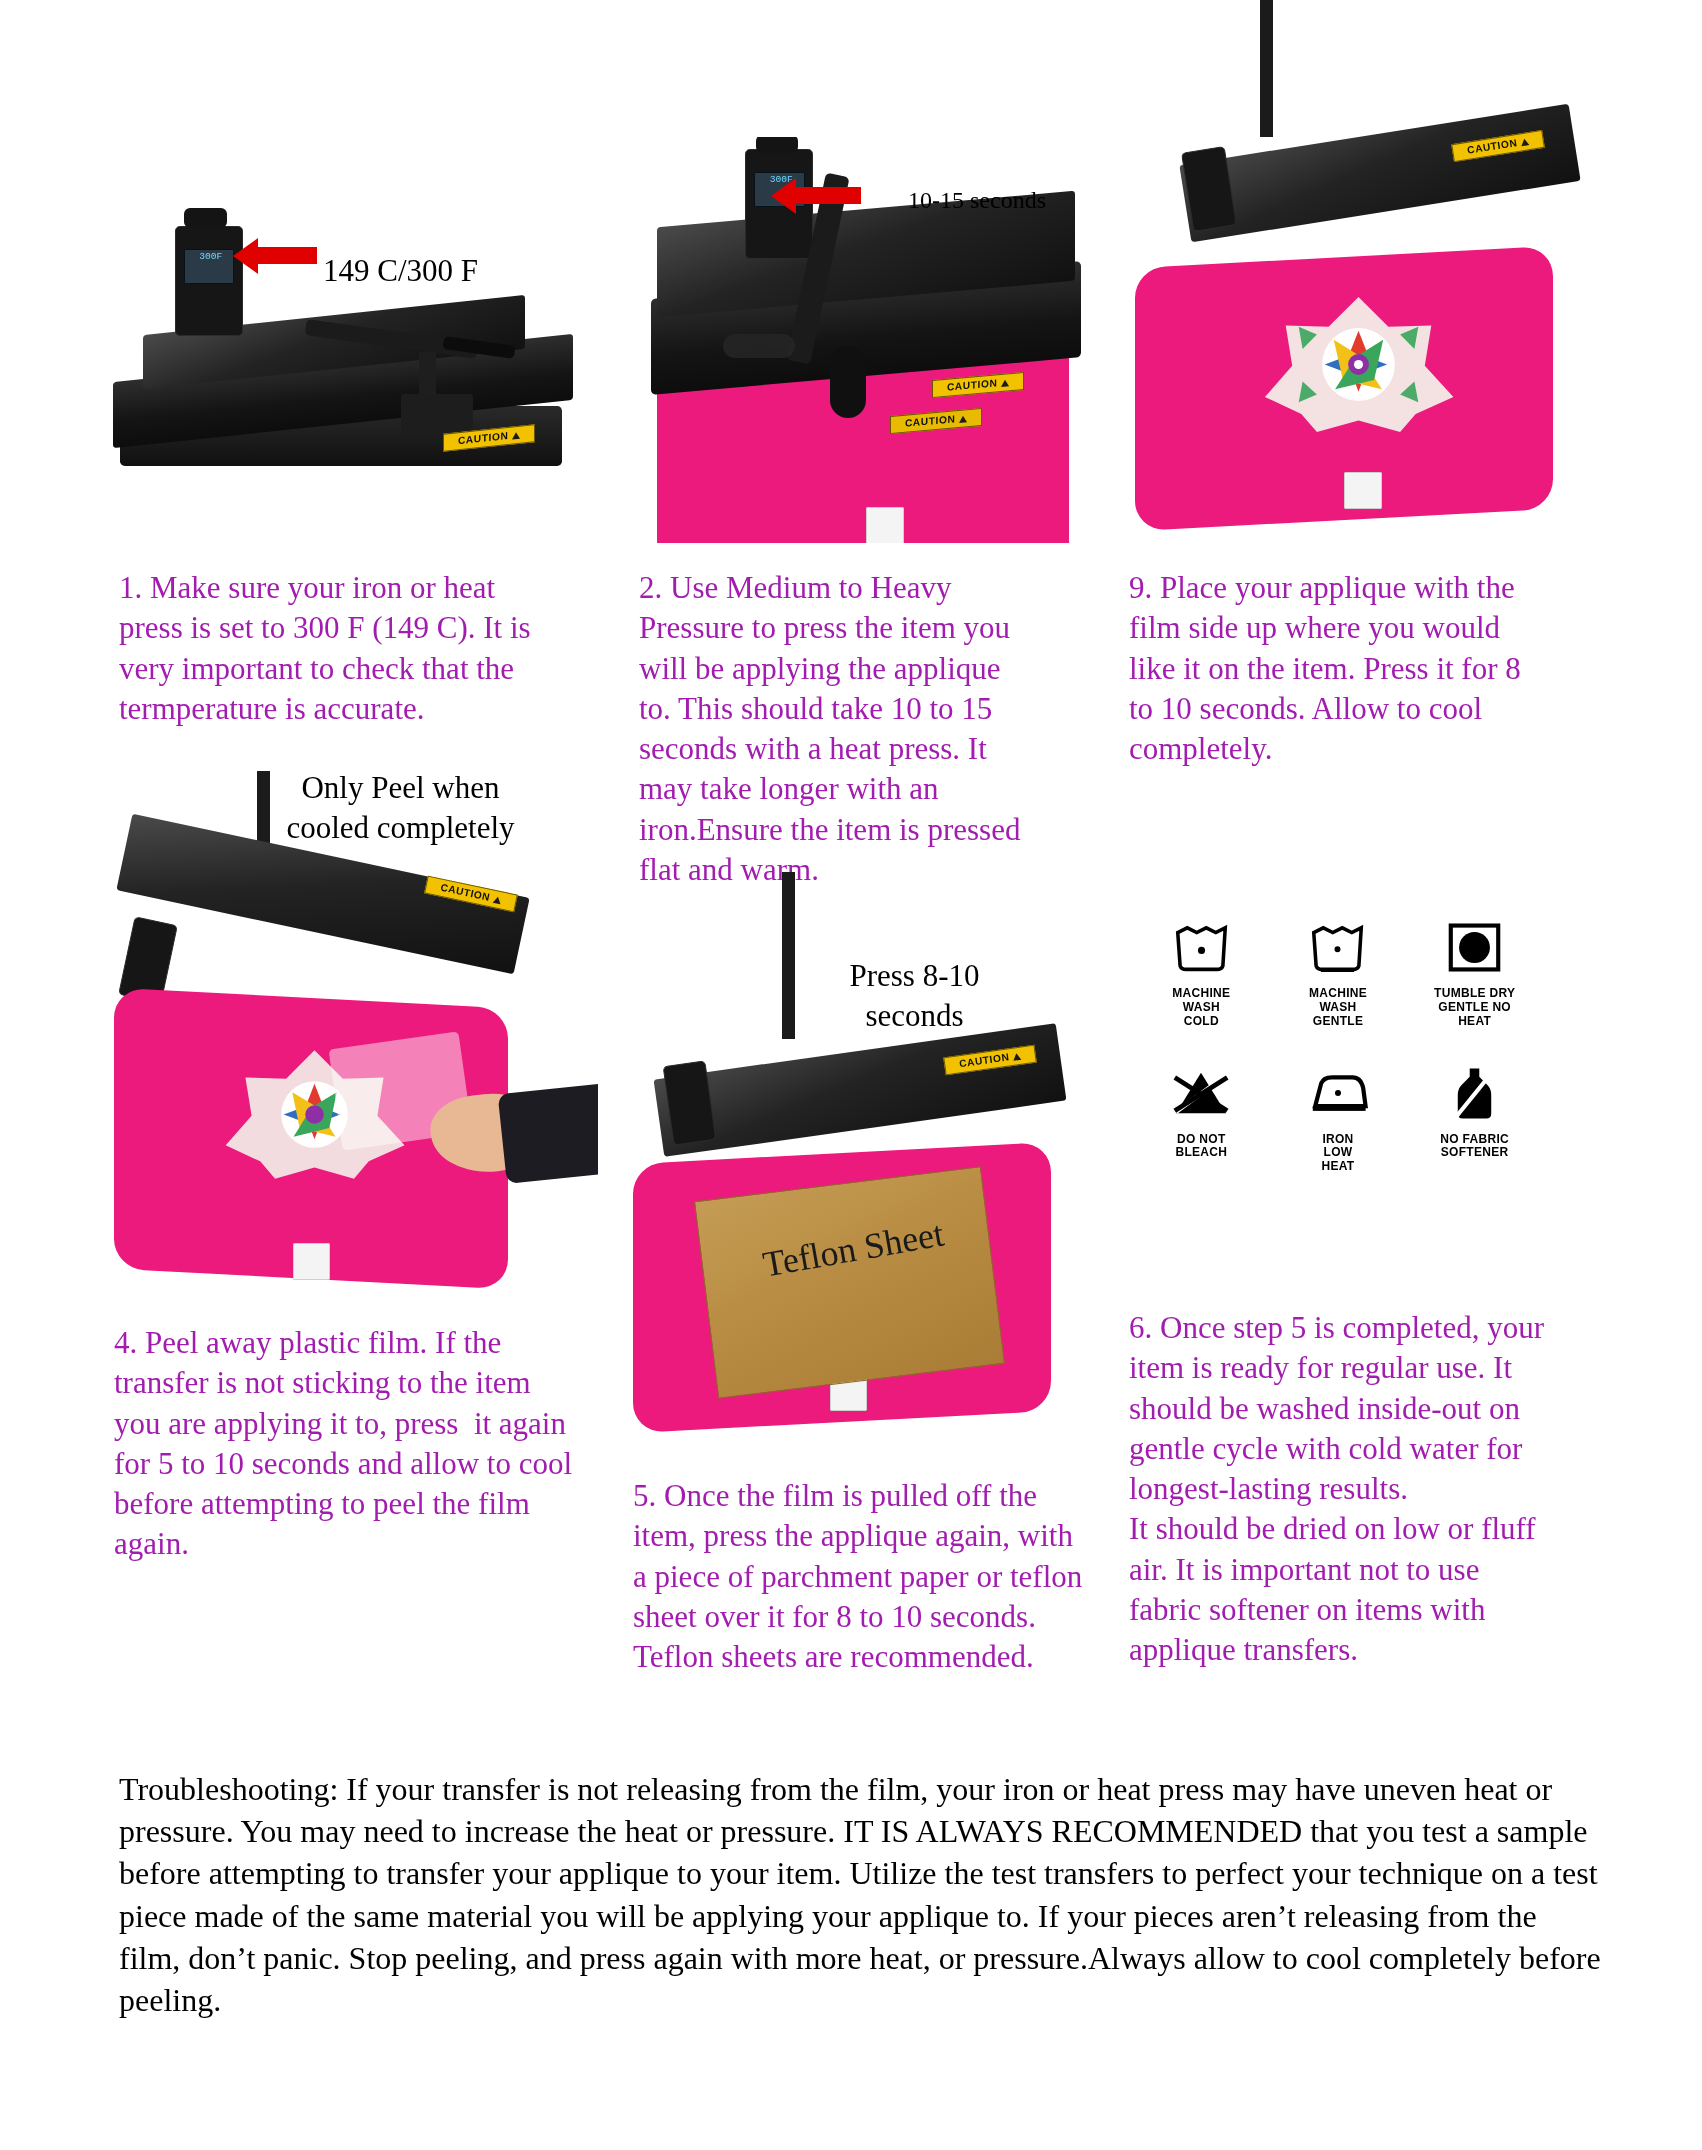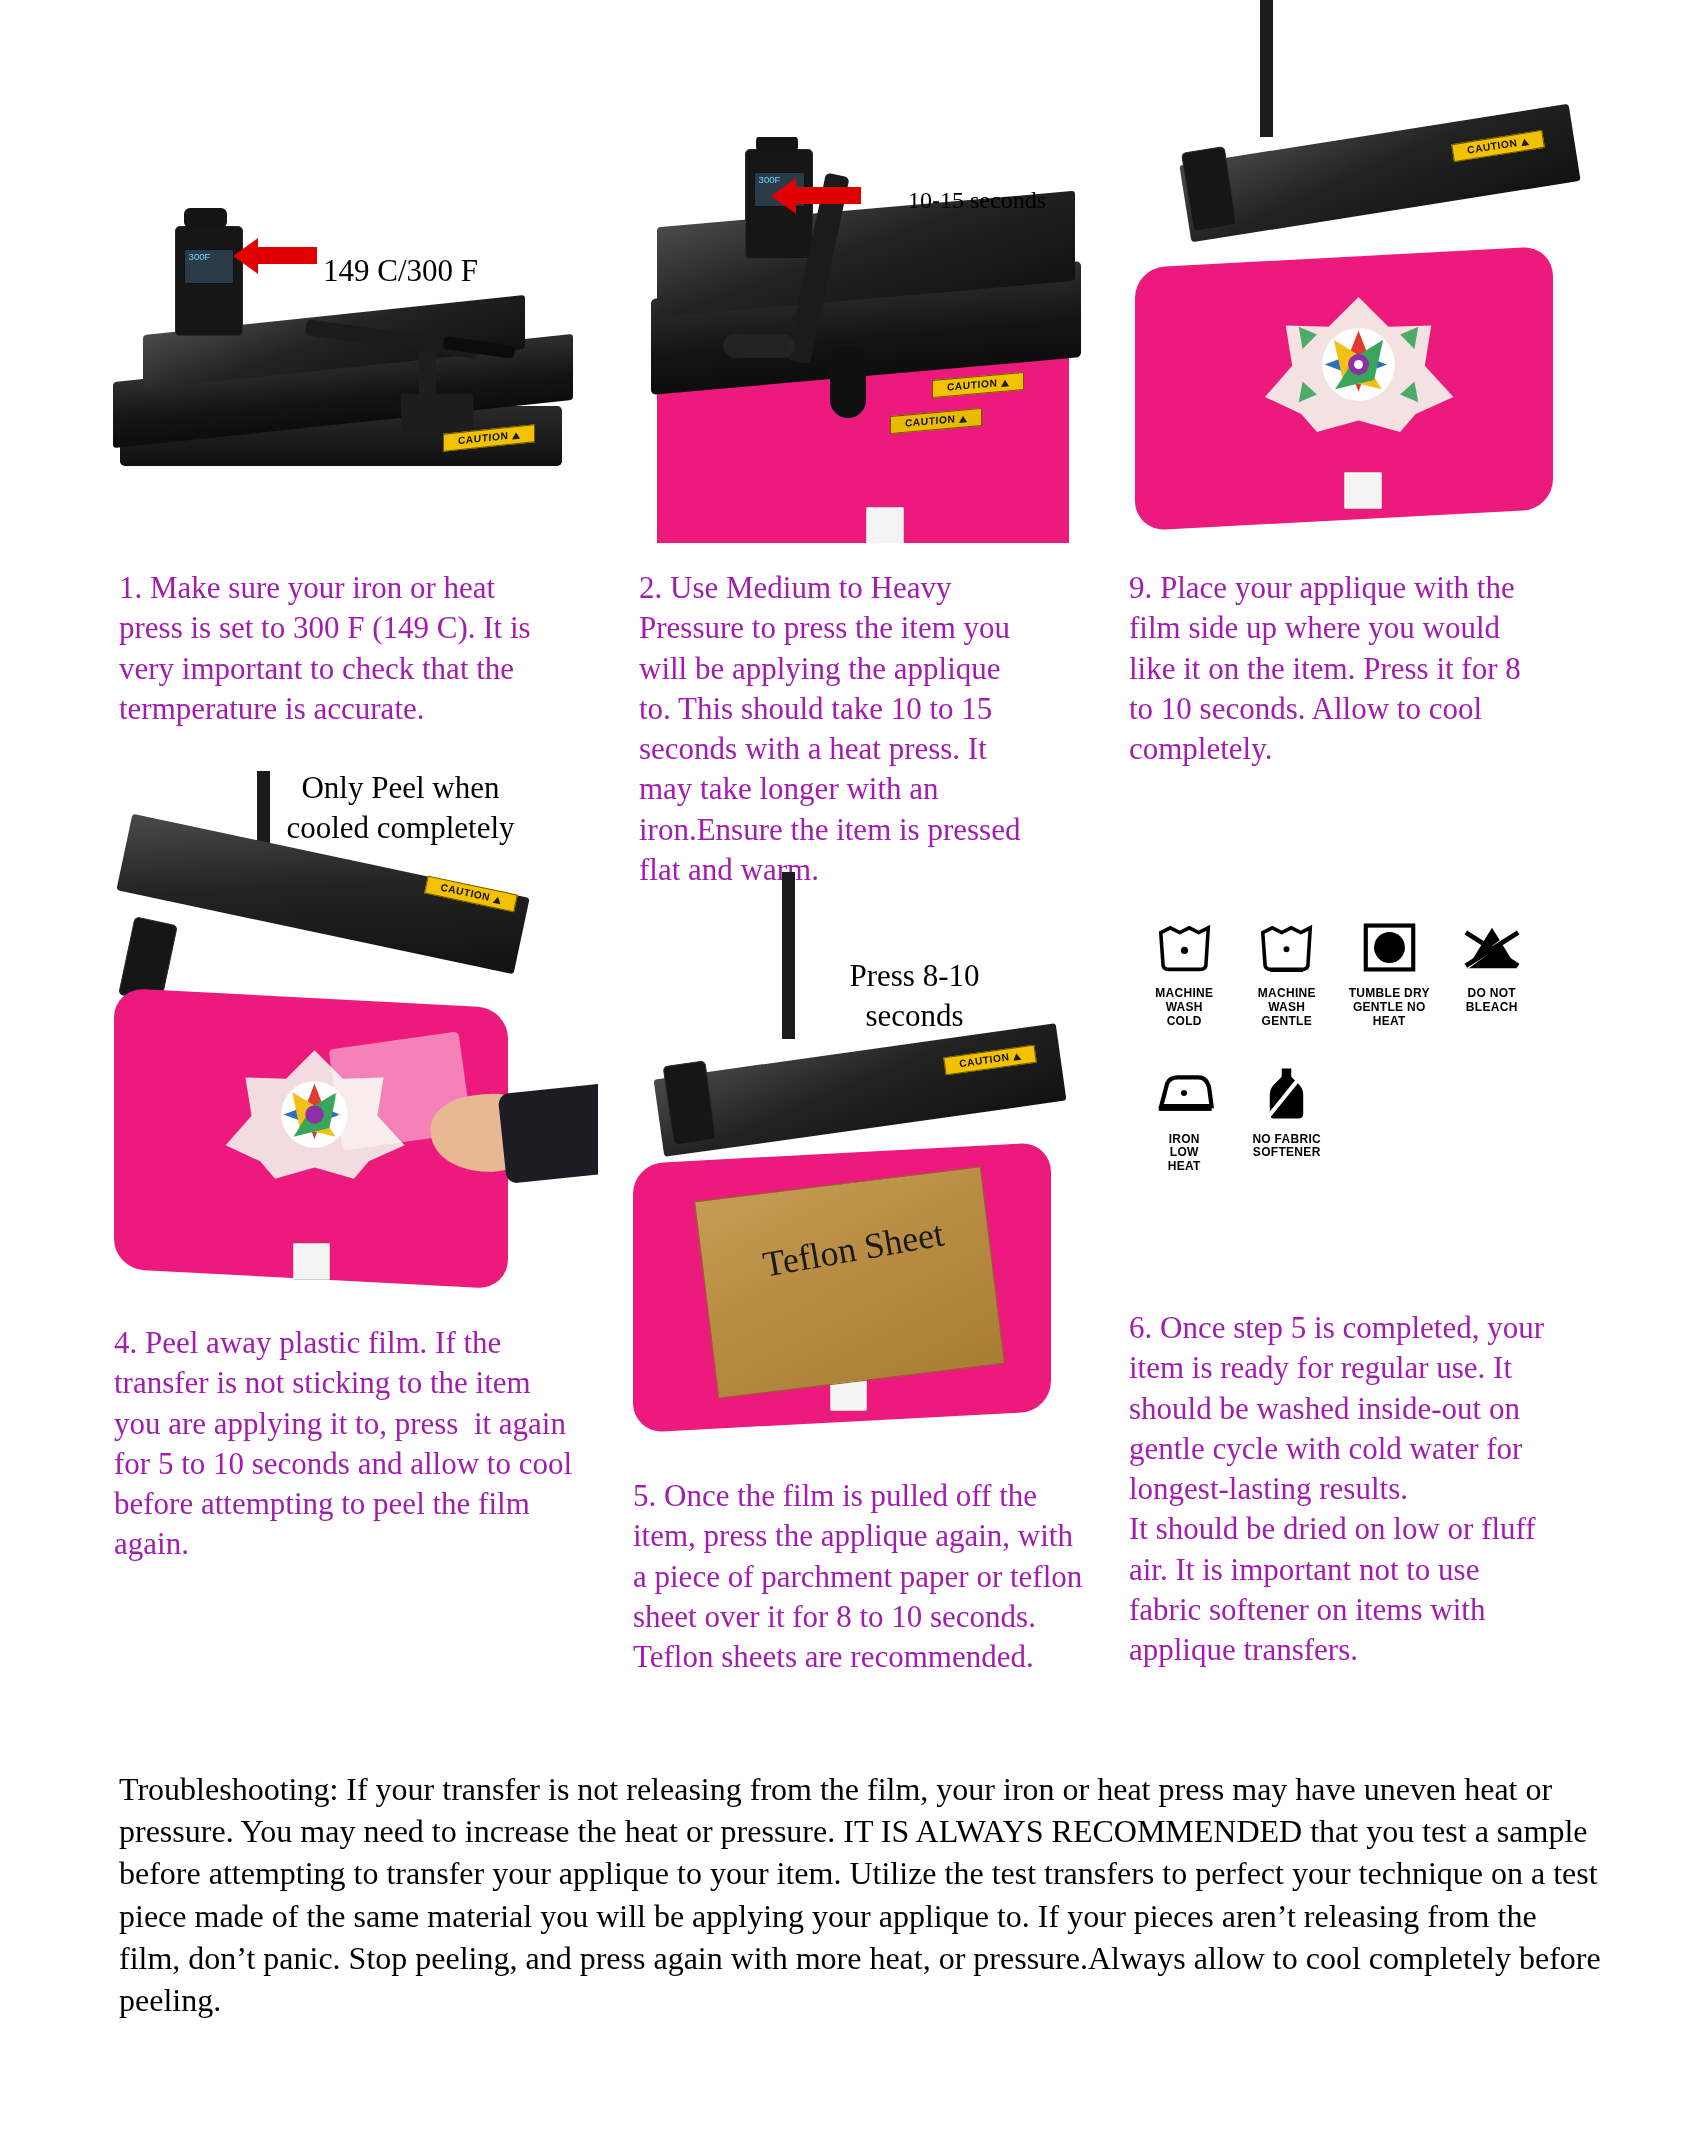--- a/index.html
+++ b/index.html
@@ -74,24 +74,25 @@
     border: 1.2px solid #2b2b2b;
   }
   .hp-screen {
     position: absolute;
     background: #2a3b47;
     border: 1.2px solid #07131b;
     border-radius: 1.8px;
   }
   .hp-screen .seg {
     color: #6fd7ff;
-    font-family: Liberation Sans, sans-serif;
+    font-family: Liberation Mono, monospace;
     font-size: 9.6px;
     line-height: 1;
     padding: 2.4px 0 0 3.6px;
+    text-align: center;
   }
   .caution {
     position: absolute;
     background: #f2c200;
     color: #111;
     font-family: "Liberation Sans", sans-serif;
     font-size: 10.2px;
     font-weight: bold;
     letter-spacing: 0.6px;
     text-align: center;
@@ -171,21 +172,21 @@
   .sleeve {
     position: absolute;
     background: #1c1c22;
     border-radius: 10.8px;
   }
 
   
   .care-grid {
     position: absolute;
     display: grid;
-    grid-template-columns: repeat(4, 1fr);
+    grid-template-columns: repeat(3, 1fr);
     grid-template-rows: repeat(2, 1fr);
     gap: 4px;
   }
   .care-cell {
     display: flex;
     flex-direction: column;
     align-items: center;
     justify-content: flex-start;
   }
   .care-art { height: 67px; display: flex; align-items: center; justify-content: center; }

